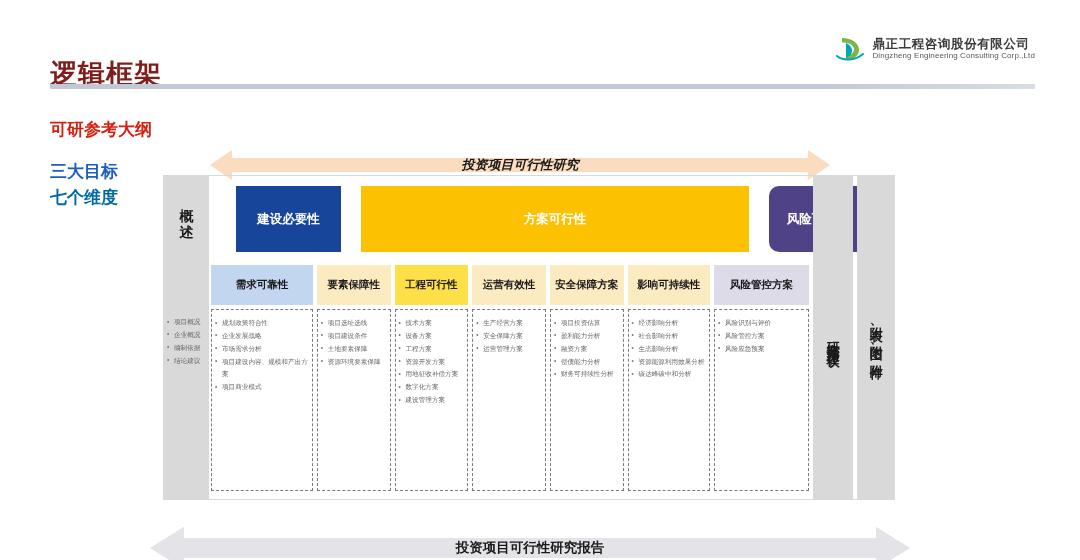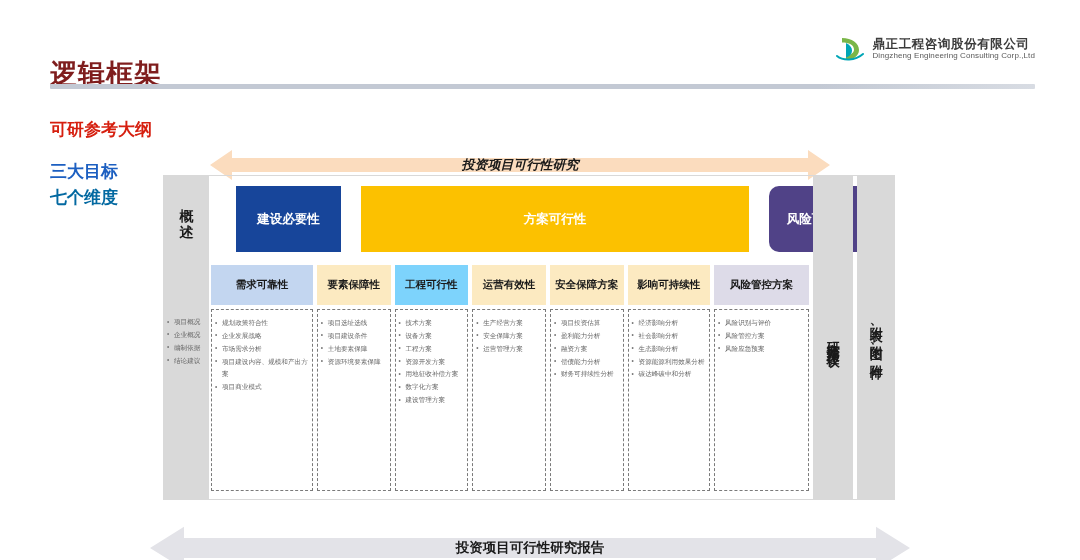--- a/index.html
+++ b/index.html
@@ -159,21 +159,21 @@
         <ul class="bullets">
           <li>项目选址选线</li>
           <li>项目建设条件</li>
           <li>土地要素保障</li>
           <li>资源环境要素保障</li>
         </ul>
       </div>
     </div>
     <div class="dim" style="width: 76px;">
       <div style="height: 85px;"></div>
-      <div class="sub" style="background: #7dd3fc;">工程可行性</div>
+      <div class="sub" style="background: #fde047;">工程可行性</div>
       <div class="body">
         <ul class="bullets">
           <li>技术方案</li>
           <li>设备方案</li>
           <li>工程方案</li>
           <li>资源开发方案</li>
           <li>用地征收补偿方案</li>
           <li>数字化方案</li>
           <li>建设管理方案</li>
         </ul>

